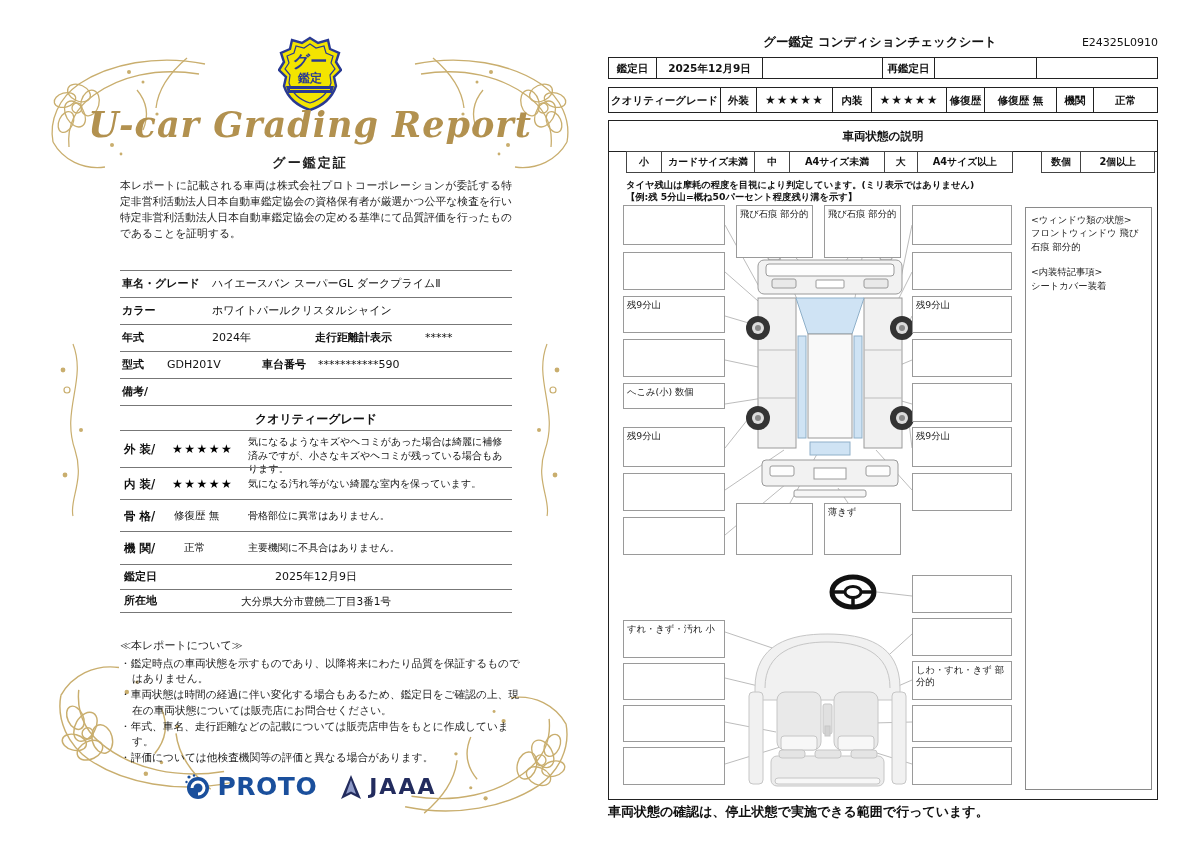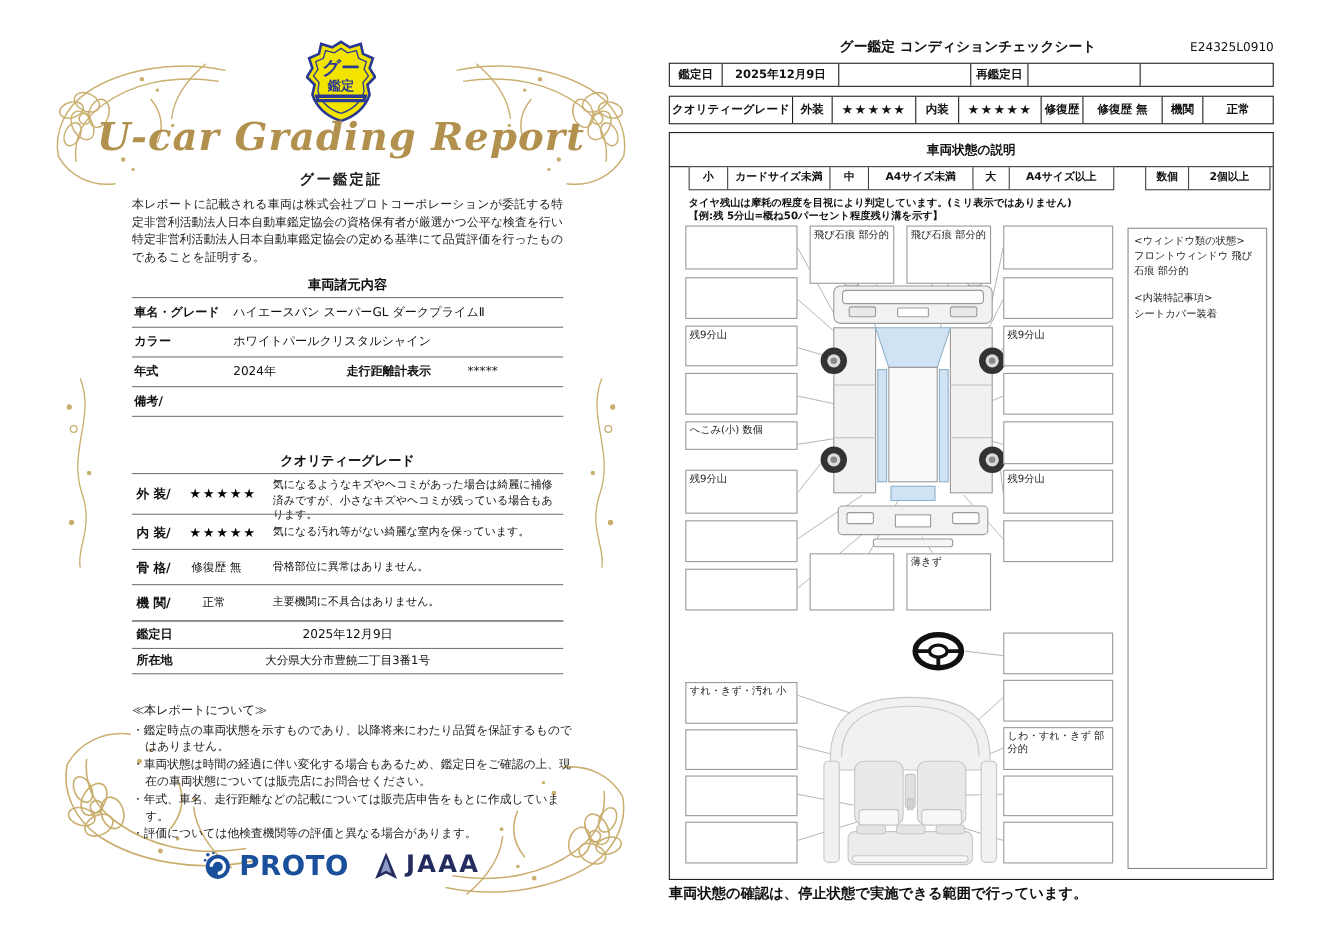--- a/index.html
+++ b/index.html
@@ -132,36 +132,41 @@
     <path d="M8,50 L56,50 L54,57 L10,57 Z" fill="#2a3a92"></path>
     <line x1="12" y1="53.5" x2="52" y2="53.5" stroke="#f3e400" stroke-width="1"></line>
   </svg>
 
   <div class="lp-title">U-car Grading Report</div>
   <div class="lp-cert">グー鑑定証</div>
 
   <div class="lp-content">
     <div class="lp-intro">本レポートに記載される車両は株式会社プロトコーポレーションが委託する特定非営利活動法人日本自動車鑑定協会の資格保有者が厳選かつ公平な検査を行い特定非営利活動法人日本自動車鑑定協会の定める基準にて品質評価を行ったものであることを証明する。</div>
 
-    <div class="sec-title" style="top:231px">車両諸元内容</div>
 
     <div class="tbl" style="top:250px">
       <div class="trow" style="height:26px">
         <span class="tlabel" style="left:2px;line-height:26px">車名・グレード</span>
         <span class="tval" style="left:92px;line-height:26px">ハイエースバン スーパーGL ダークプライムⅡ</span>
       </div>
       <div class="trow" style="height:26px">
         <span class="tlabel" style="left:2px;line-height:26px">カラー</span>
         <span class="tval" style="left:92px;line-height:26px">ホワイトパールクリスタルシャイン</span>
       </div>
       <div class="trow" style="height:26px">
         <span class="tlabel" style="left:2px;line-height:26px">年式</span>
         <span class="tval" style="left:92px;line-height:26px">2024年</span>
         <span class="tlabel" style="left:195px;line-height:26px">走行距離計表示</span>
         <span class="tval" style="left:305px;line-height:26px">*****</span>
+      </div>
+      <div class="trow" style="height:26px">
+        <span class="tlabel" style="left:2px;line-height:26px">型式</span>
+        <span class="tval" style="left:47px;line-height:26px">GDH201V</span>
+        <span class="tlabel" style="left:142px;line-height:26px">車台番号</span>
+        <span class="tval" style="left:198px;line-height:26px">***********590</span>
       </div>
       <div class="trow" style="height:26px">
         <span class="tlabel" style="left:2px;line-height:26px">備考/</span>
       </div>
     </div>
 
     <div class="sec-title" style="top:391px">クオリティーグレード</div>
 
     <div class="tbl" style="top:410px">
       <div class="trow" style="height:36px">

